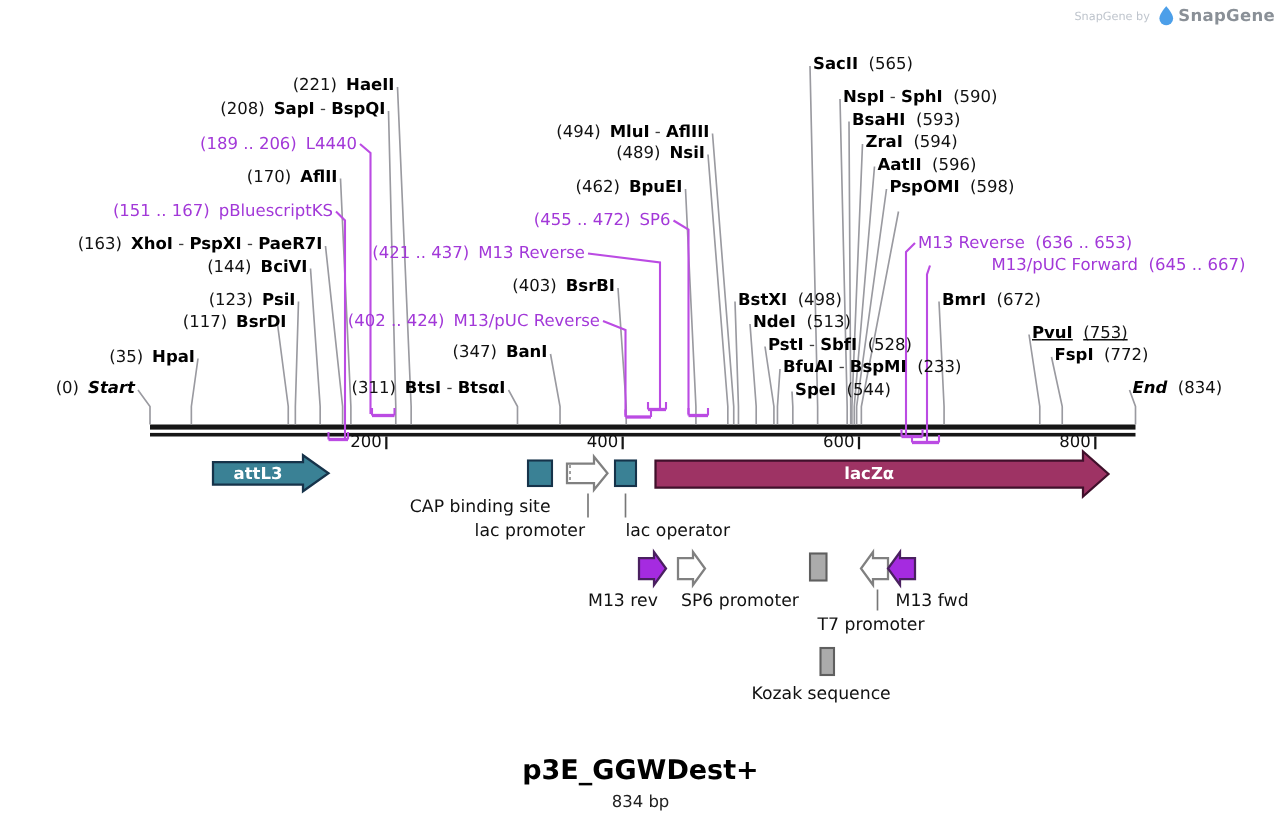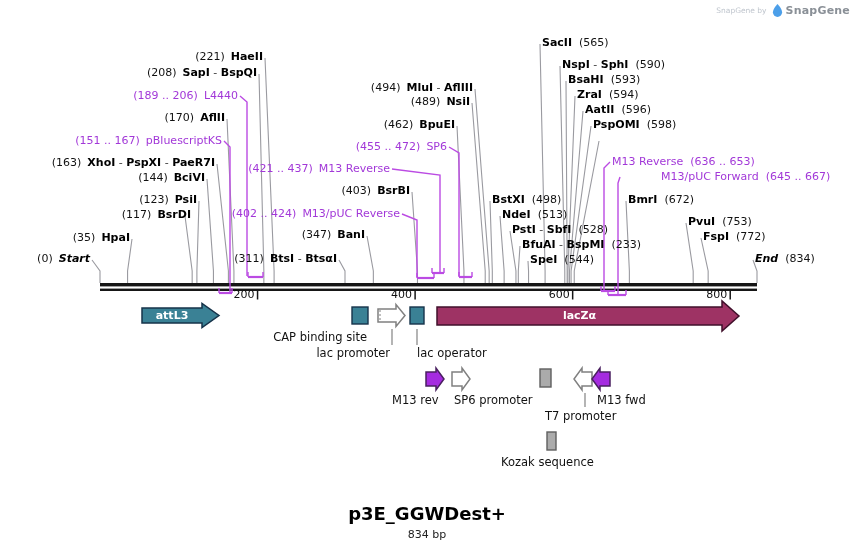--- a/index.html
+++ b/index.html
@@ -161,21 +161,21 @@
       <div class="site" style="top: 104px; left: 585px;"><span class="nm">AatII</span><span class="pos posR">(596)</span></div>
       <div class="site" style="top: 119px; left: 593px;"><span class="nm">PspOMI</span><span class="pos posR">(598)</span></div>
       <div class="site purple" style="top: 156px; left: 612px;"><span class="pnm">M13 Reverse</span><span class="pos posR">(636 .. 653)</span></div>
       <div class="site purple" style="top: 171px; left: 622px; margin-left: 39px;"><span class="pnm">M13/pUC Forward</span><span class="pos posR">(645 .. 667)</span></div>
       <div class="site" style="top: 194px; left: 492px;"><span class="nm">BstXI</span><span class="pos posR">(498)</span></div>
       <div class="site" style="top: 209px; left: 502px;"><span class="nm">NdeI</span><span class="pos posR">(513)</span></div>
       <div class="site" style="top: 224px; left: 512px;"><span class="nm">PstI<span class="dash"> - </span>SbfI</span><span class="pos posR">(528)</span></div>
       <div class="site" style="top: 239px; left: 522px;"><span class="nm">BfuAI<span class="dash"> - </span>BspMI</span><span class="pos posR">(233)</span></div>
       <div class="site" style="top: 254px; left: 530px;"><span class="nm">SpeI</span><span class="pos posR">(544)</span></div>
       <div class="site" style="top: 194px; left: 628px;"><span class="nm">BmrI</span><span class="pos posR">(672)</span></div>
-      <div class="site" style="top: 216px; left: 688px;"><span class="nm">PvuI</span><span class="pos posR">(753)</span></div>
+      <div class="site" style="top: 216px; left: 688px; text-decoration: underline;"><span class="nm">PvuI</span><span class="pos posR">(753)</span></div>
       <div class="site" style="top: 231px; left: 703px;"><span class="nm">FspI</span><span class="pos posR">(772)</span></div>
       <div class="site" style="top: 253px; left: 755px;"><span class="nm term">End</span><span class="pos posR">(834)</span></div>
     </div>
 
   <div class="footer">
     <div class="pname">p3E_GGWDest+</div>
     <div class="plen">834 bp</div>
   </div>
 </div>
 

